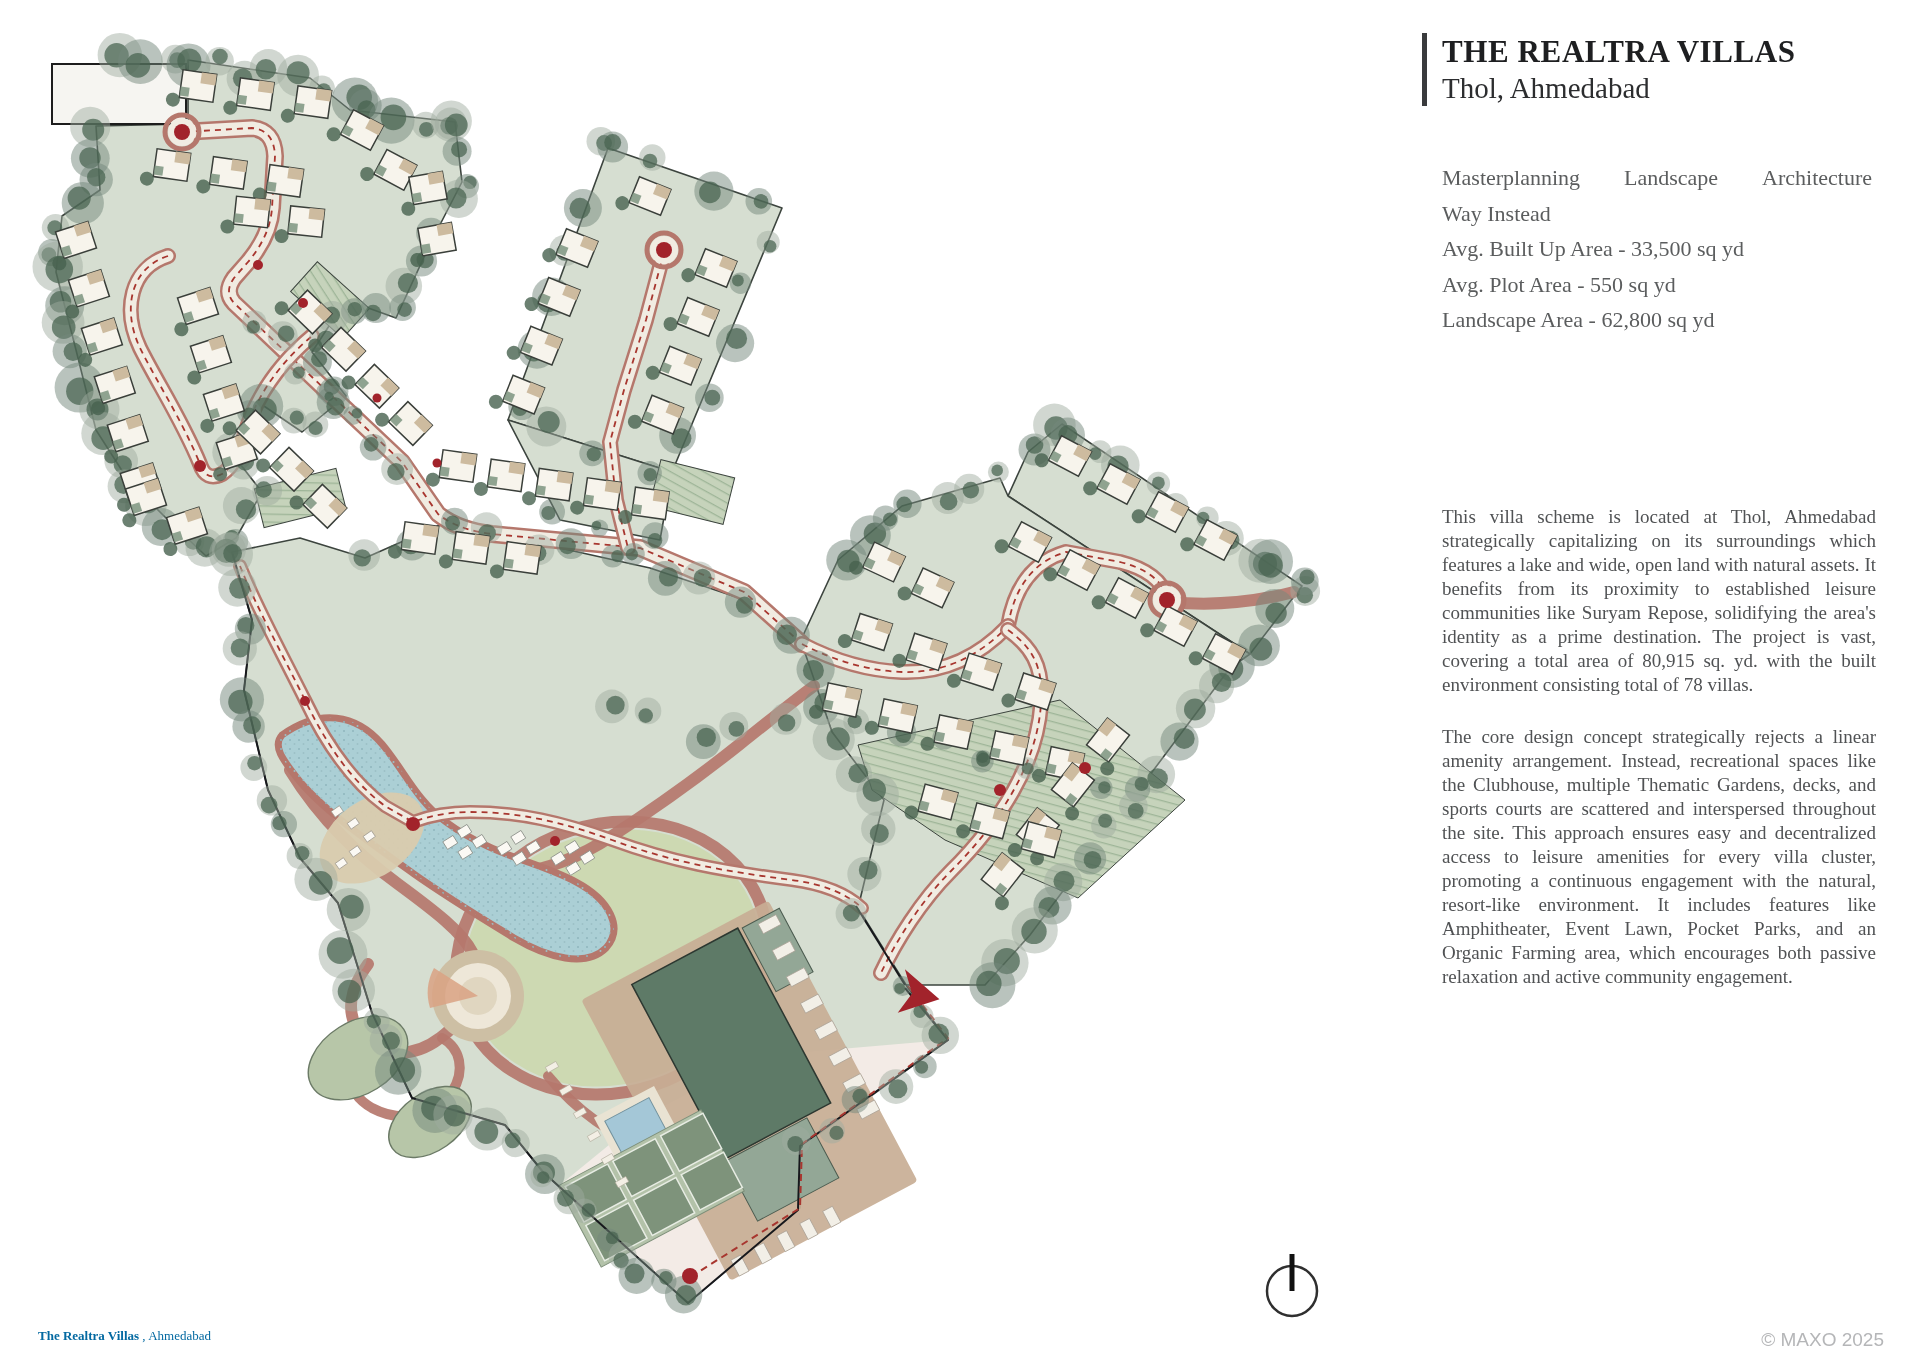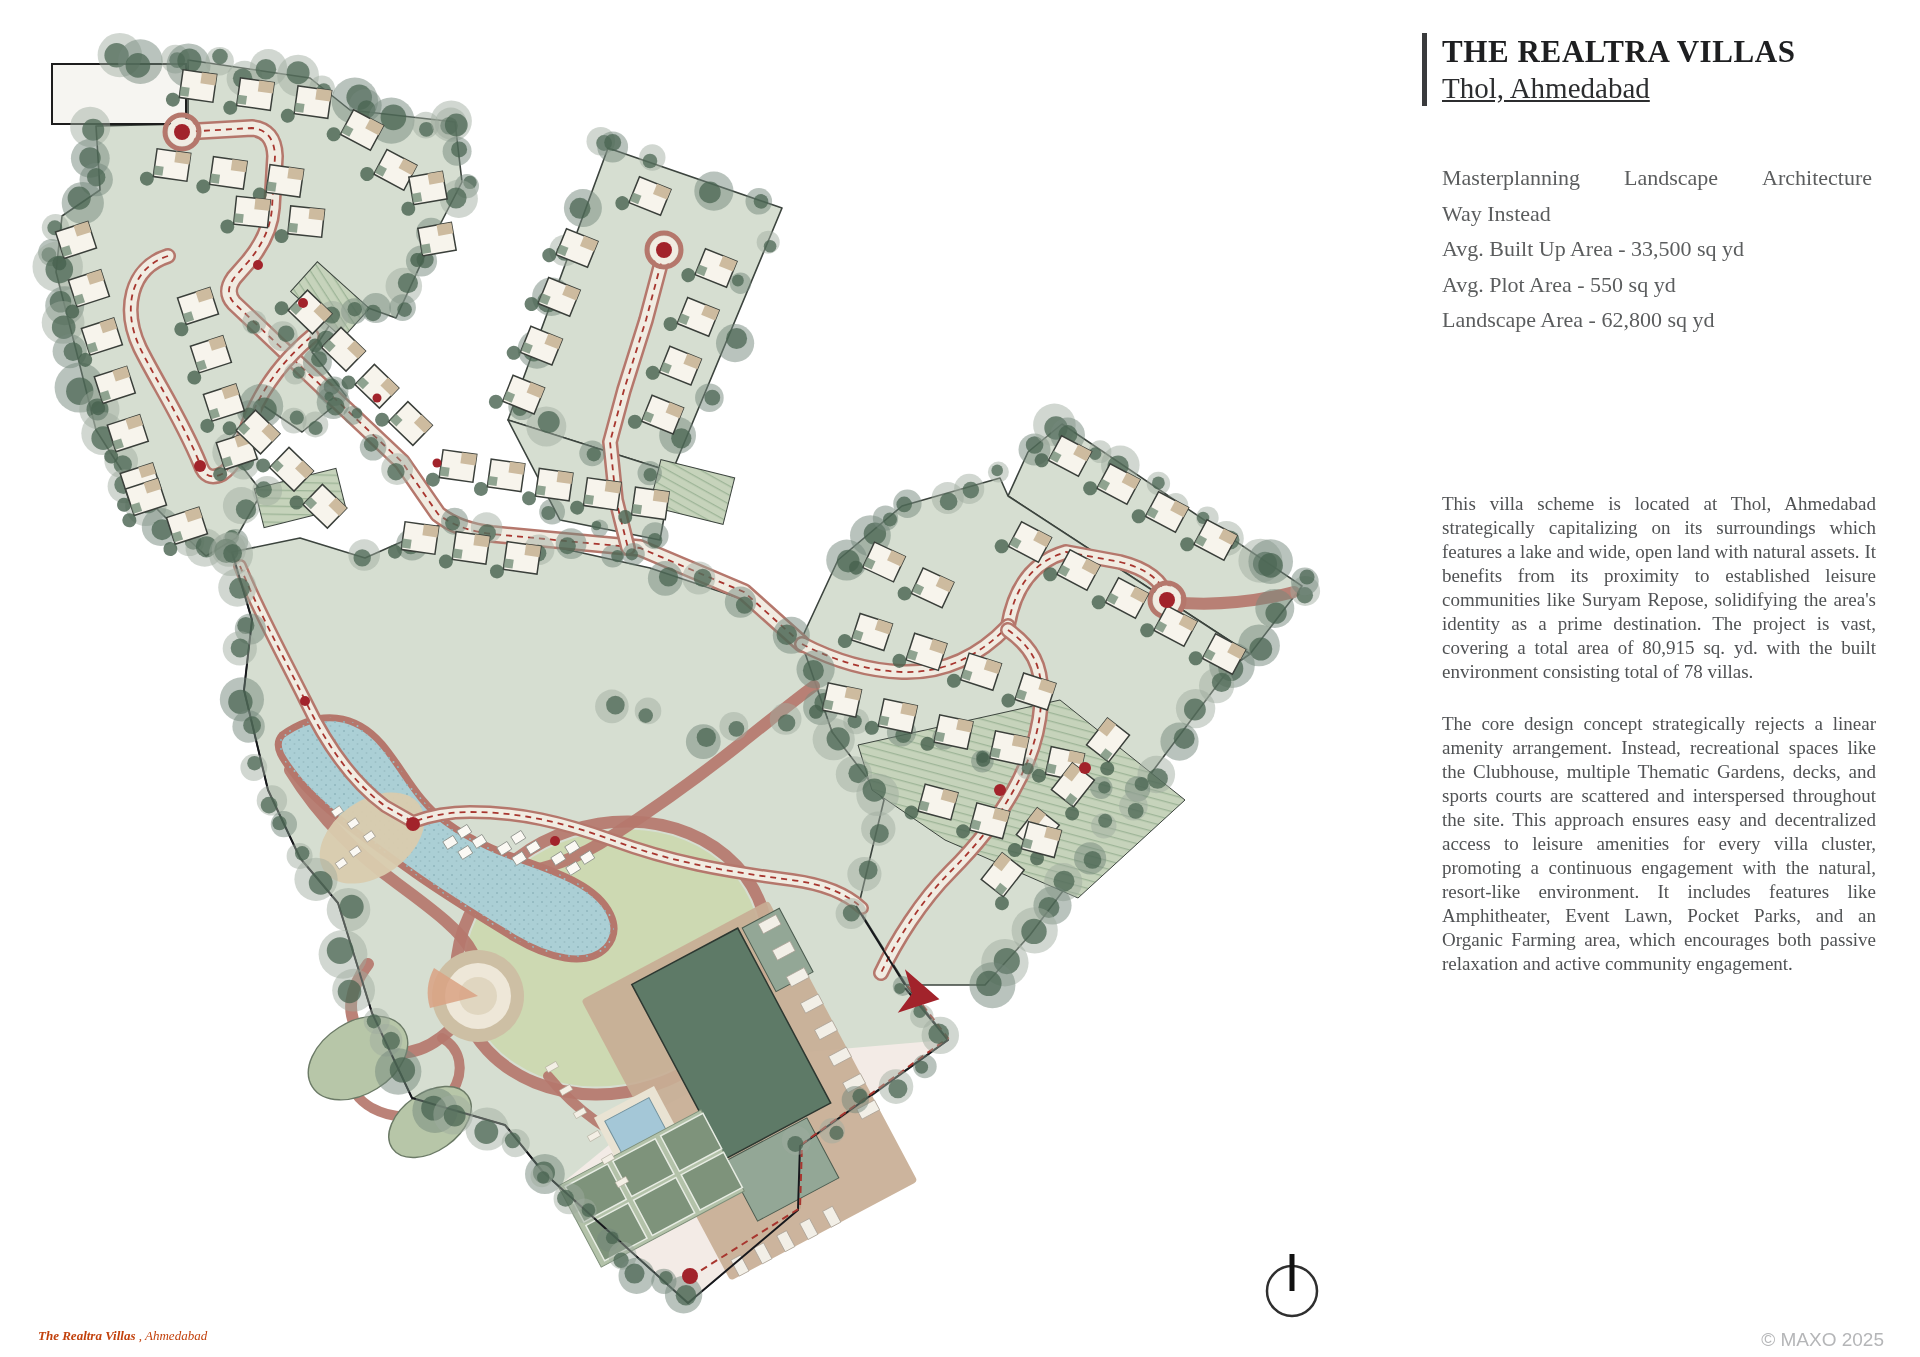--- a/index.html
+++ b/index.html
@@ -5,29 +5,29 @@
   html,body{margin:0;padding:0;background:#fff;}
   body{width:1920px;height:1357px;position:relative;overflow:hidden;
        font-family:"Liberation Serif","DejaVu Serif",serif;}
   #plan{position:absolute;left:0;top:0;width:1920px;height:1357px;}
 
   
   .title-block{position:absolute;left:1422px;top:33px;border-left:5px solid #3a3b3d;
                padding-left:15px;}
   .title-block h1{margin:0;font-size:31px;line-height:37px;font-weight:700;
                   letter-spacing:.6px;color:var(--ink);}
-  .title-block h2{margin:0;font-size:29px;line-height:36px;font-weight:400;color:var(--title-gray);text-decoration:underline;}
+  .title-block h2{margin:0;font-size:29px;line-height:36px;font-weight:400;color:var(--title-gray);}
   .details{position:absolute;left:1442px;top:160px;width:430px;color:var(--detail-gray);
            font-size:22px;line-height:35.5px;}
   .details .spread{display:flex;justify-content:space-between;align-items:center;}
-  .paras{position:absolute;left:1442px;top:492px;width:434px;color:var(--body-gray);
+  .paras{position:absolute;left:1442px;top:505px;width:434px;color:var(--body-gray);
          font-size:19px;line-height:24px;text-align:justify;}
   .paras p{margin:0;}
   .paras p + p{margin-top:28px;}
-  .foot-left{position:absolute;left:38px;top:1328px;font-size:13px;color:#c2410c;font-style:italic;}
+  .foot-left{position:absolute;left:38px;top:1328px;font-size:13px;color:#0369a1;}
   .foot-left b{font-weight:700;}
   .foot-right{position:absolute;right:36px;top:1329px;font-size:19px;
               font-family:"Liberation Sans","DejaVu Sans",sans-serif;color:var(--copyright-gray);}
 
   
   .cluster{fill:var(--plot);stroke:var(--plot-line);stroke-width:1.6;stroke-linejoin:round;}
   .whiterect{fill:#f6f5f1;stroke:#1d1d1d;stroke-width:2;}
   .hatchfill{fill:url(#hatch);stroke:var(--plot-line);stroke-width:1;}
   .lakeshape{fill:var(--lake);stroke:var(--road-edge);stroke-width:7;}
   .lakedots{fill:url(#lakedots);stroke:none;}

